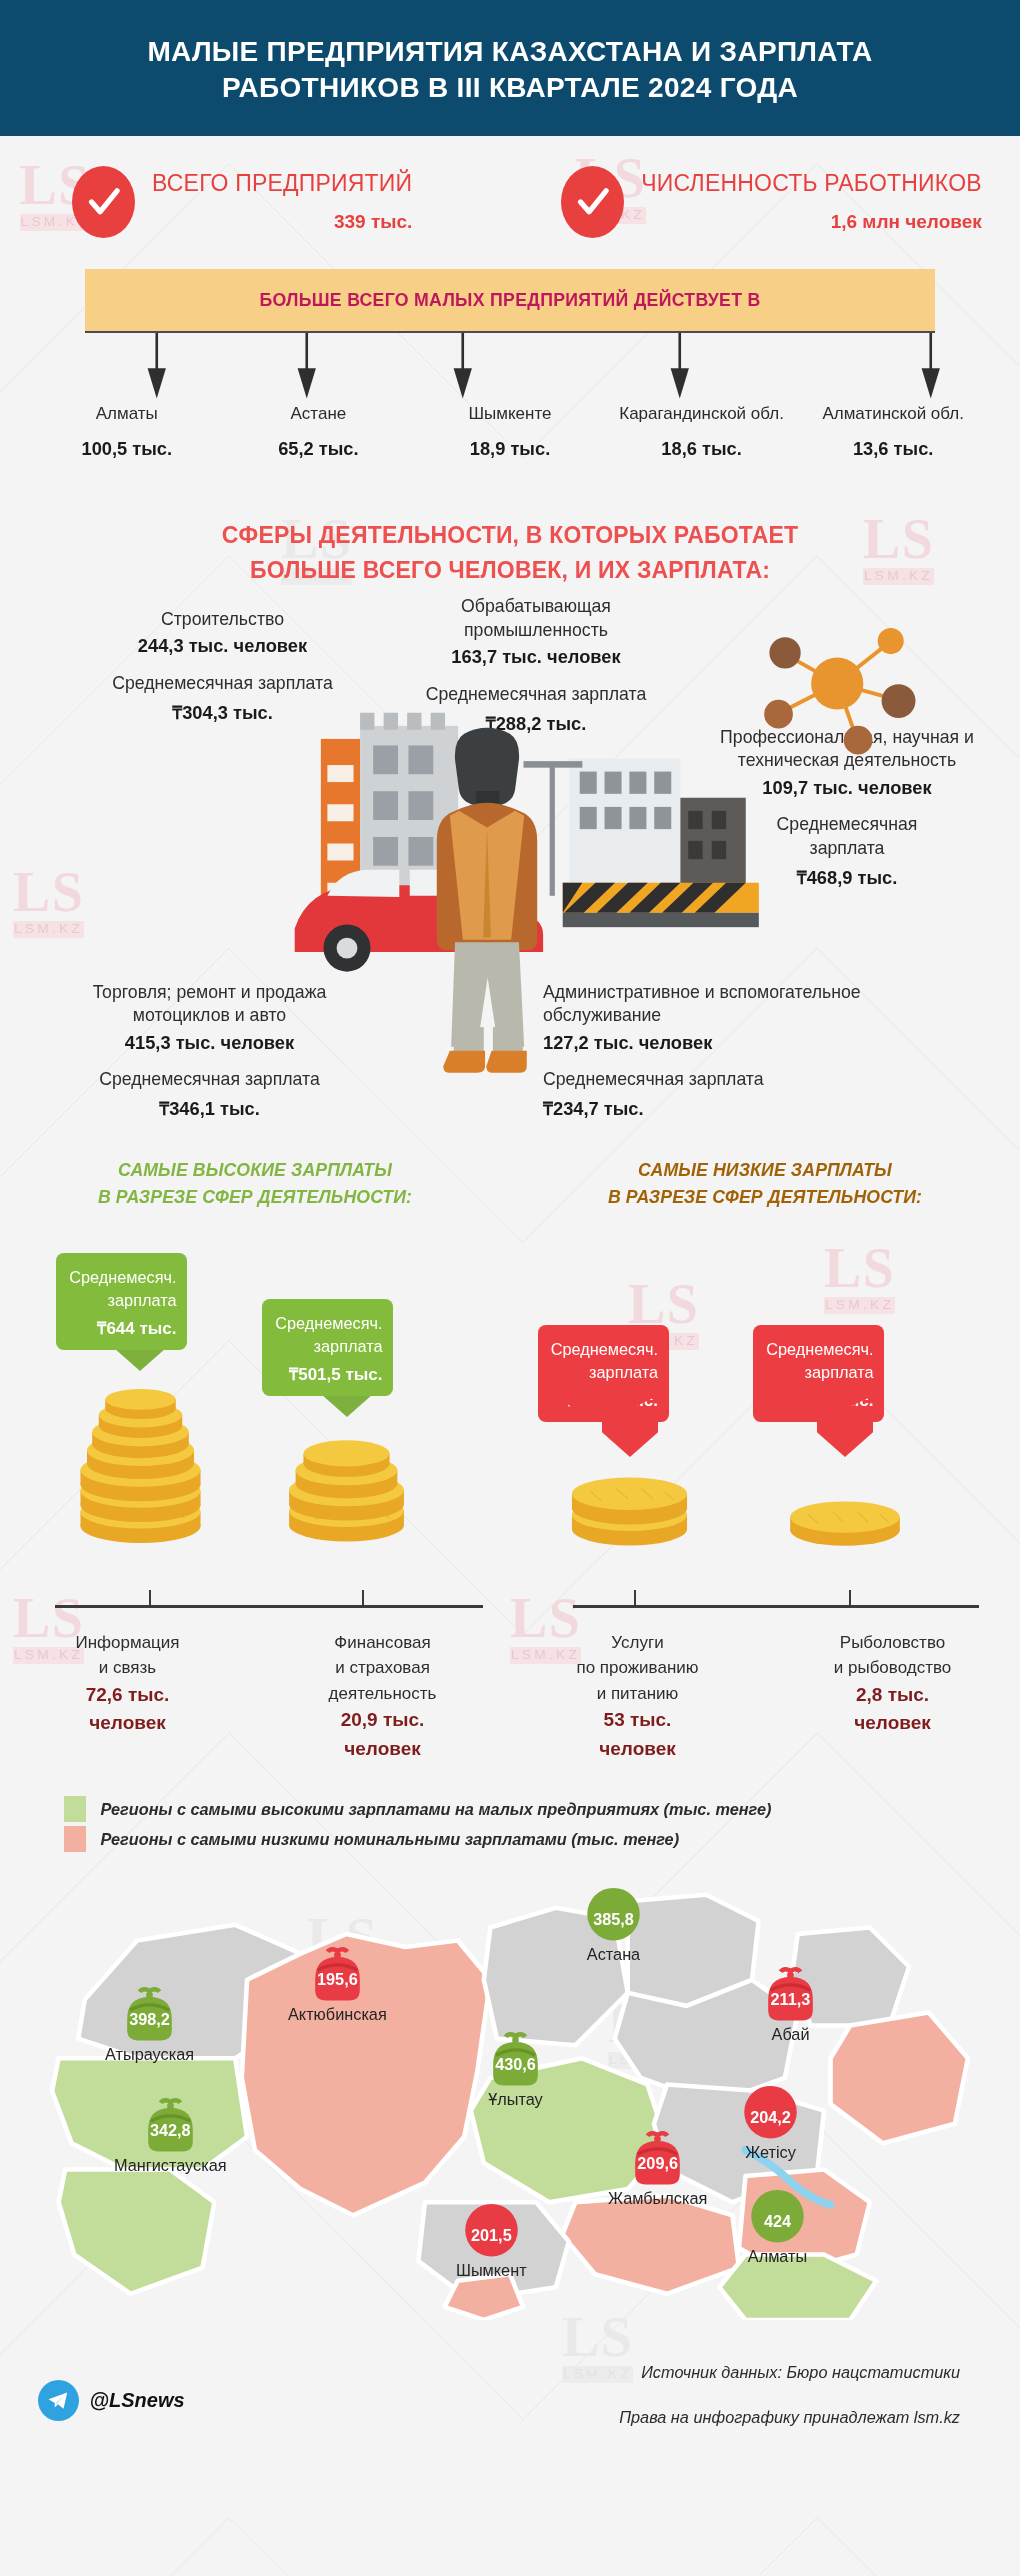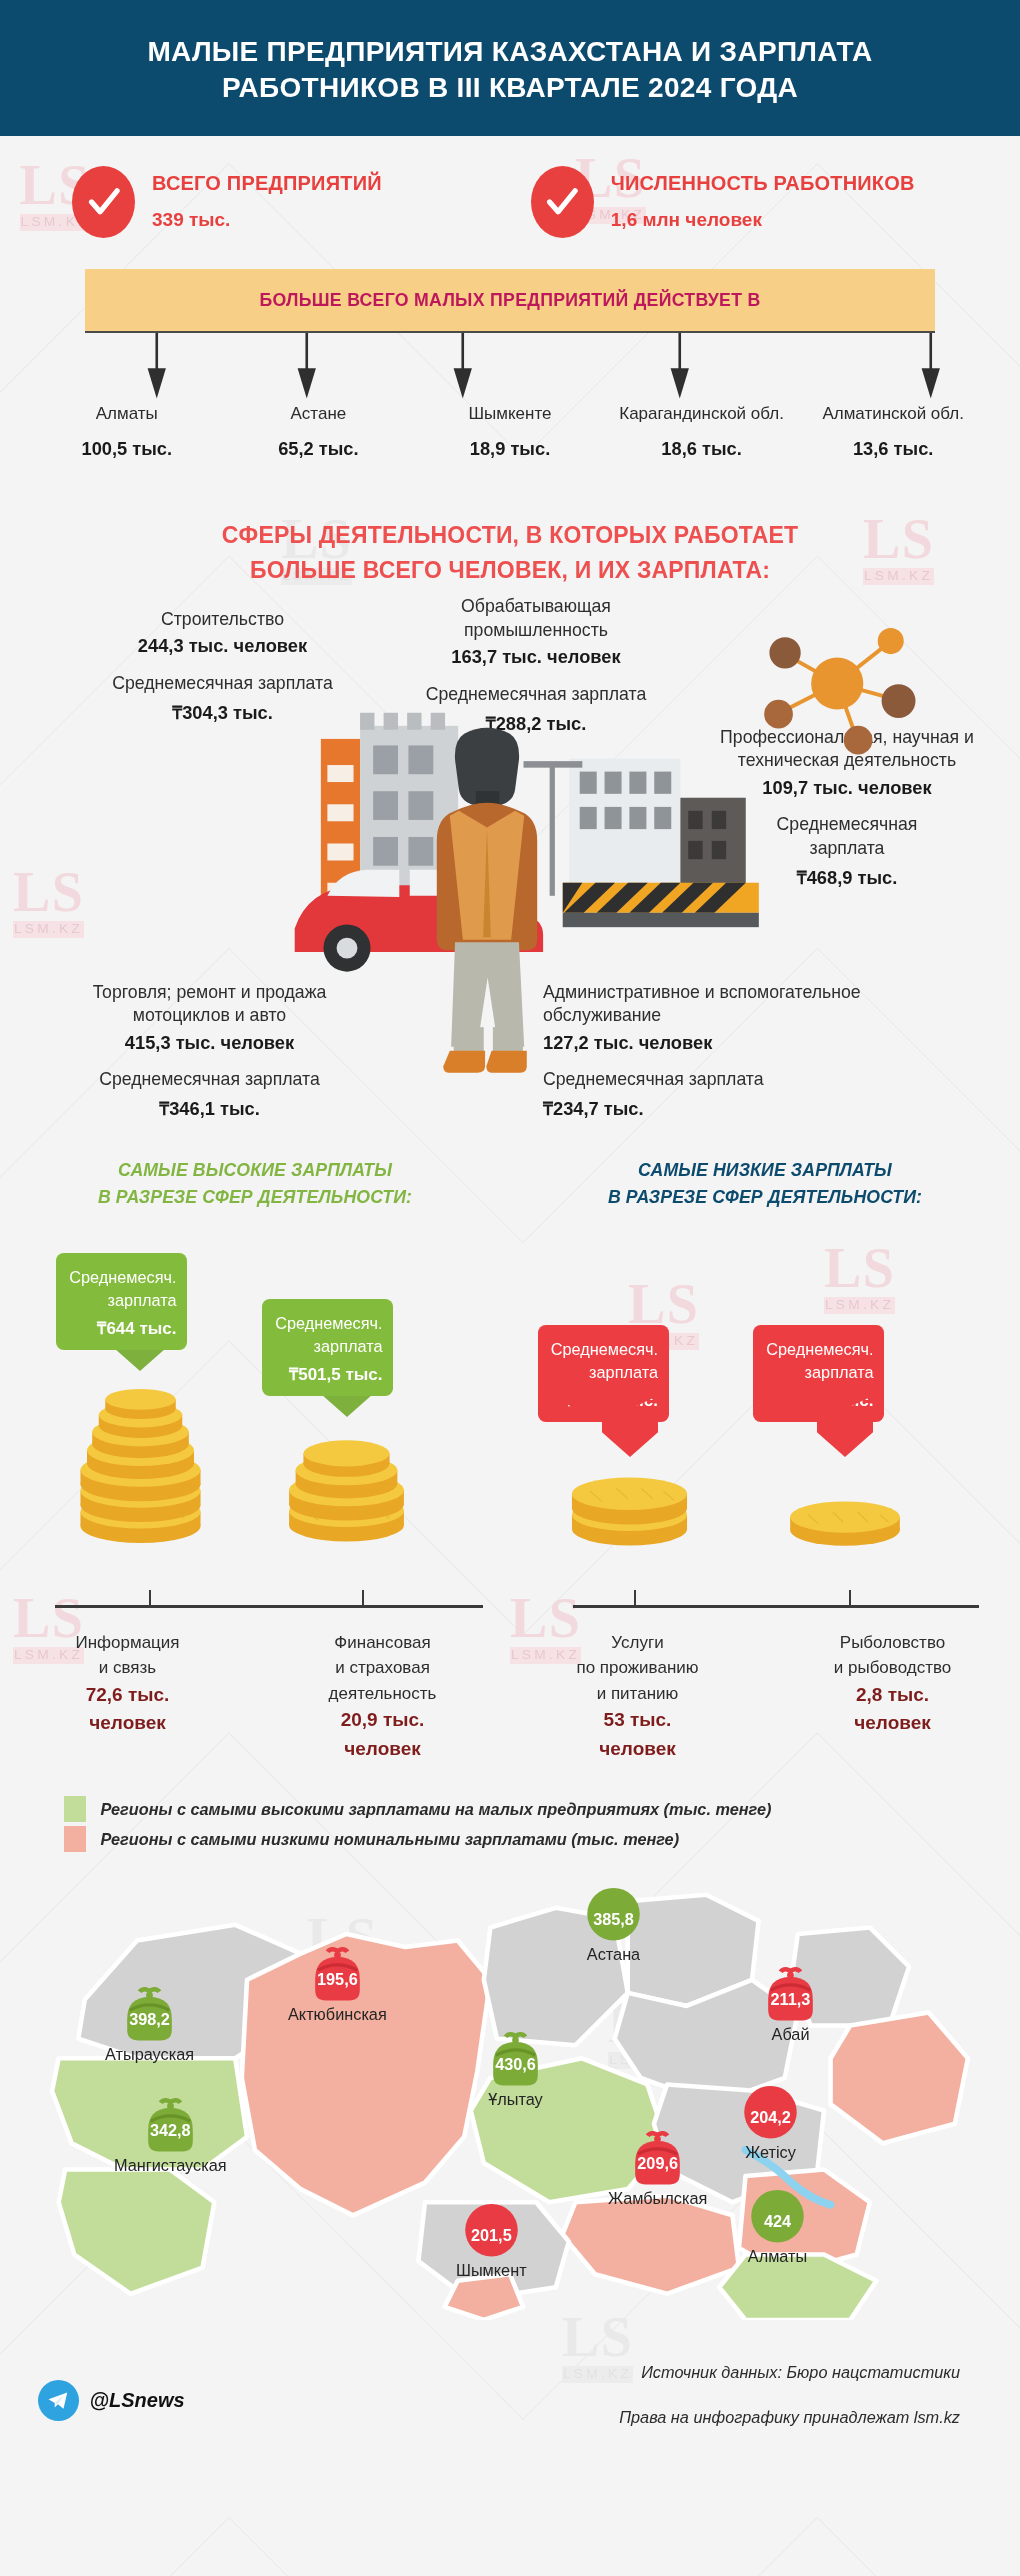--- a/index.html
+++ b/index.html
@@ -80,26 +80,26 @@
   .stat:nth-child(2) { margin-left: 149px; }
   .check-badge {
     width: 63px; height: 72px;
     border-radius: 50%;
     background: #e8403f;
     display: flex; align-items: center; justify-content: center;
     flex: none;
   }
   .check-badge svg { width: 34px; height: 34px; }
   .stat-txt .t1 {
-    color: #e8403f; font-size: 20px; font-weight: 700;
+    color: #e8403f; font-size: 23px; font-weight: 400;
     letter-spacing: 0.2px; text-transform: uppercase;
     white-space: nowrap; margin-bottom: 14.4px;
   }
   .stat-txt .t2 {
-    color: #e8403f; font-size: 19px; font-weight: 700; white-space: nowrap;
+    color: #e8403f; font-size: 19px; font-weight: 700; white-space: nowrap; text-align: right;
   }
 
   
   .band-wrap { position: relative; z-index: 5; padding: 11.8px 85px 0; }
   .band {
     background: #f8cf86;
     border-bottom: 2.6px solid #4b4b4b;
     text-align: center;
     padding: 21px 6.5px 19.6px;
   }
@@ -141,21 +141,21 @@
 
   
   .sal-sections { position: relative; z-index: 5; display: flex; }
   .sal-col { width: 50%; }
   .sal-head { text-align: center; padding: 6.5px 0 0; }
   .sal-head span {
     font-size: 17.7px; font-weight: 700; font-style: italic;
     line-height: 1.5; letter-spacing: 0.1px; text-transform: uppercase;
   }
   .hi .sal-head span { color: #82b541; }
-  .lo .sal-head span { color: #0c4a6e; margin-top: 24px; }
+  .lo .sal-head span { color: #a16207; margin-top: 24px; }
 
   .coins-area { position: relative; height: 386px; }
   .tag {
     position: absolute; text-align: right; color: #fff;
     border-radius: 7.8px; padding: 13px 10.5px 10.5px; margin-top: 39px;
   }
   .tag.green { background: #83bb3c; }
   .tag.red   { background: #ec3e42; }
   .tag .l1 { font-size: 16.3px; font-weight: 400; line-height: 1.42; }
   .tag .l2 { font-size: 17px; font-weight: 700; margin-top: 3.9px; }

